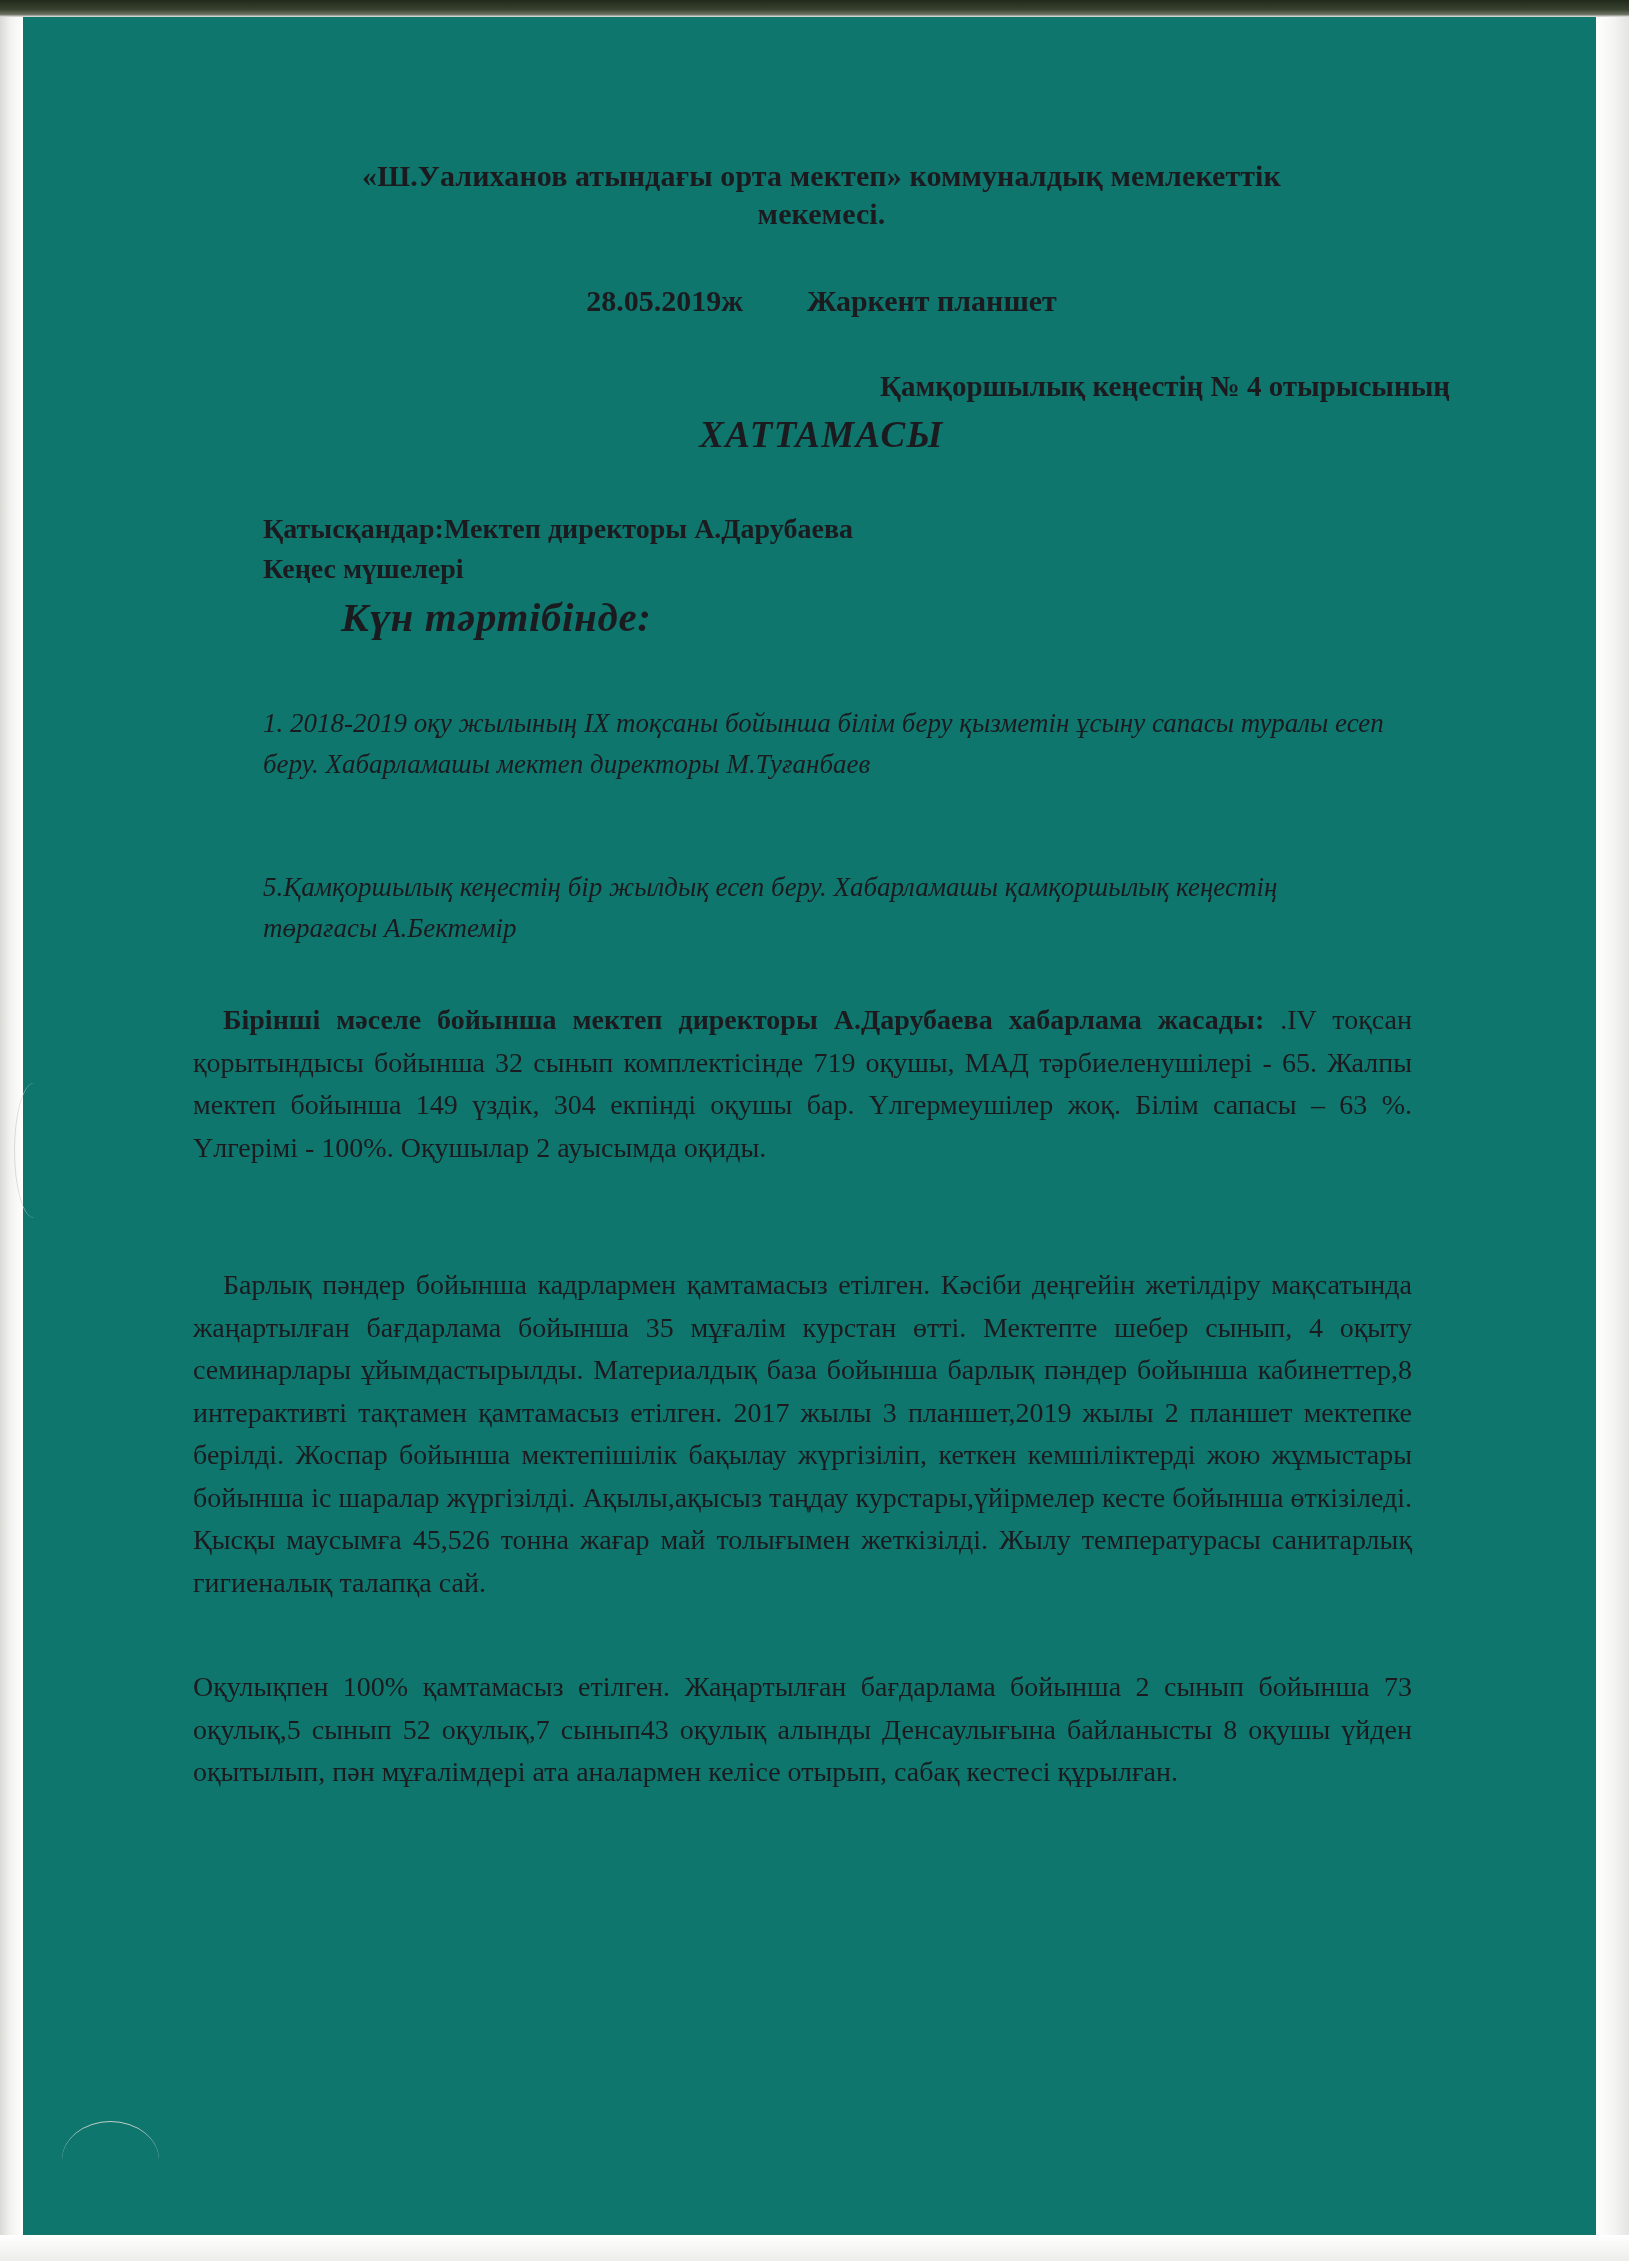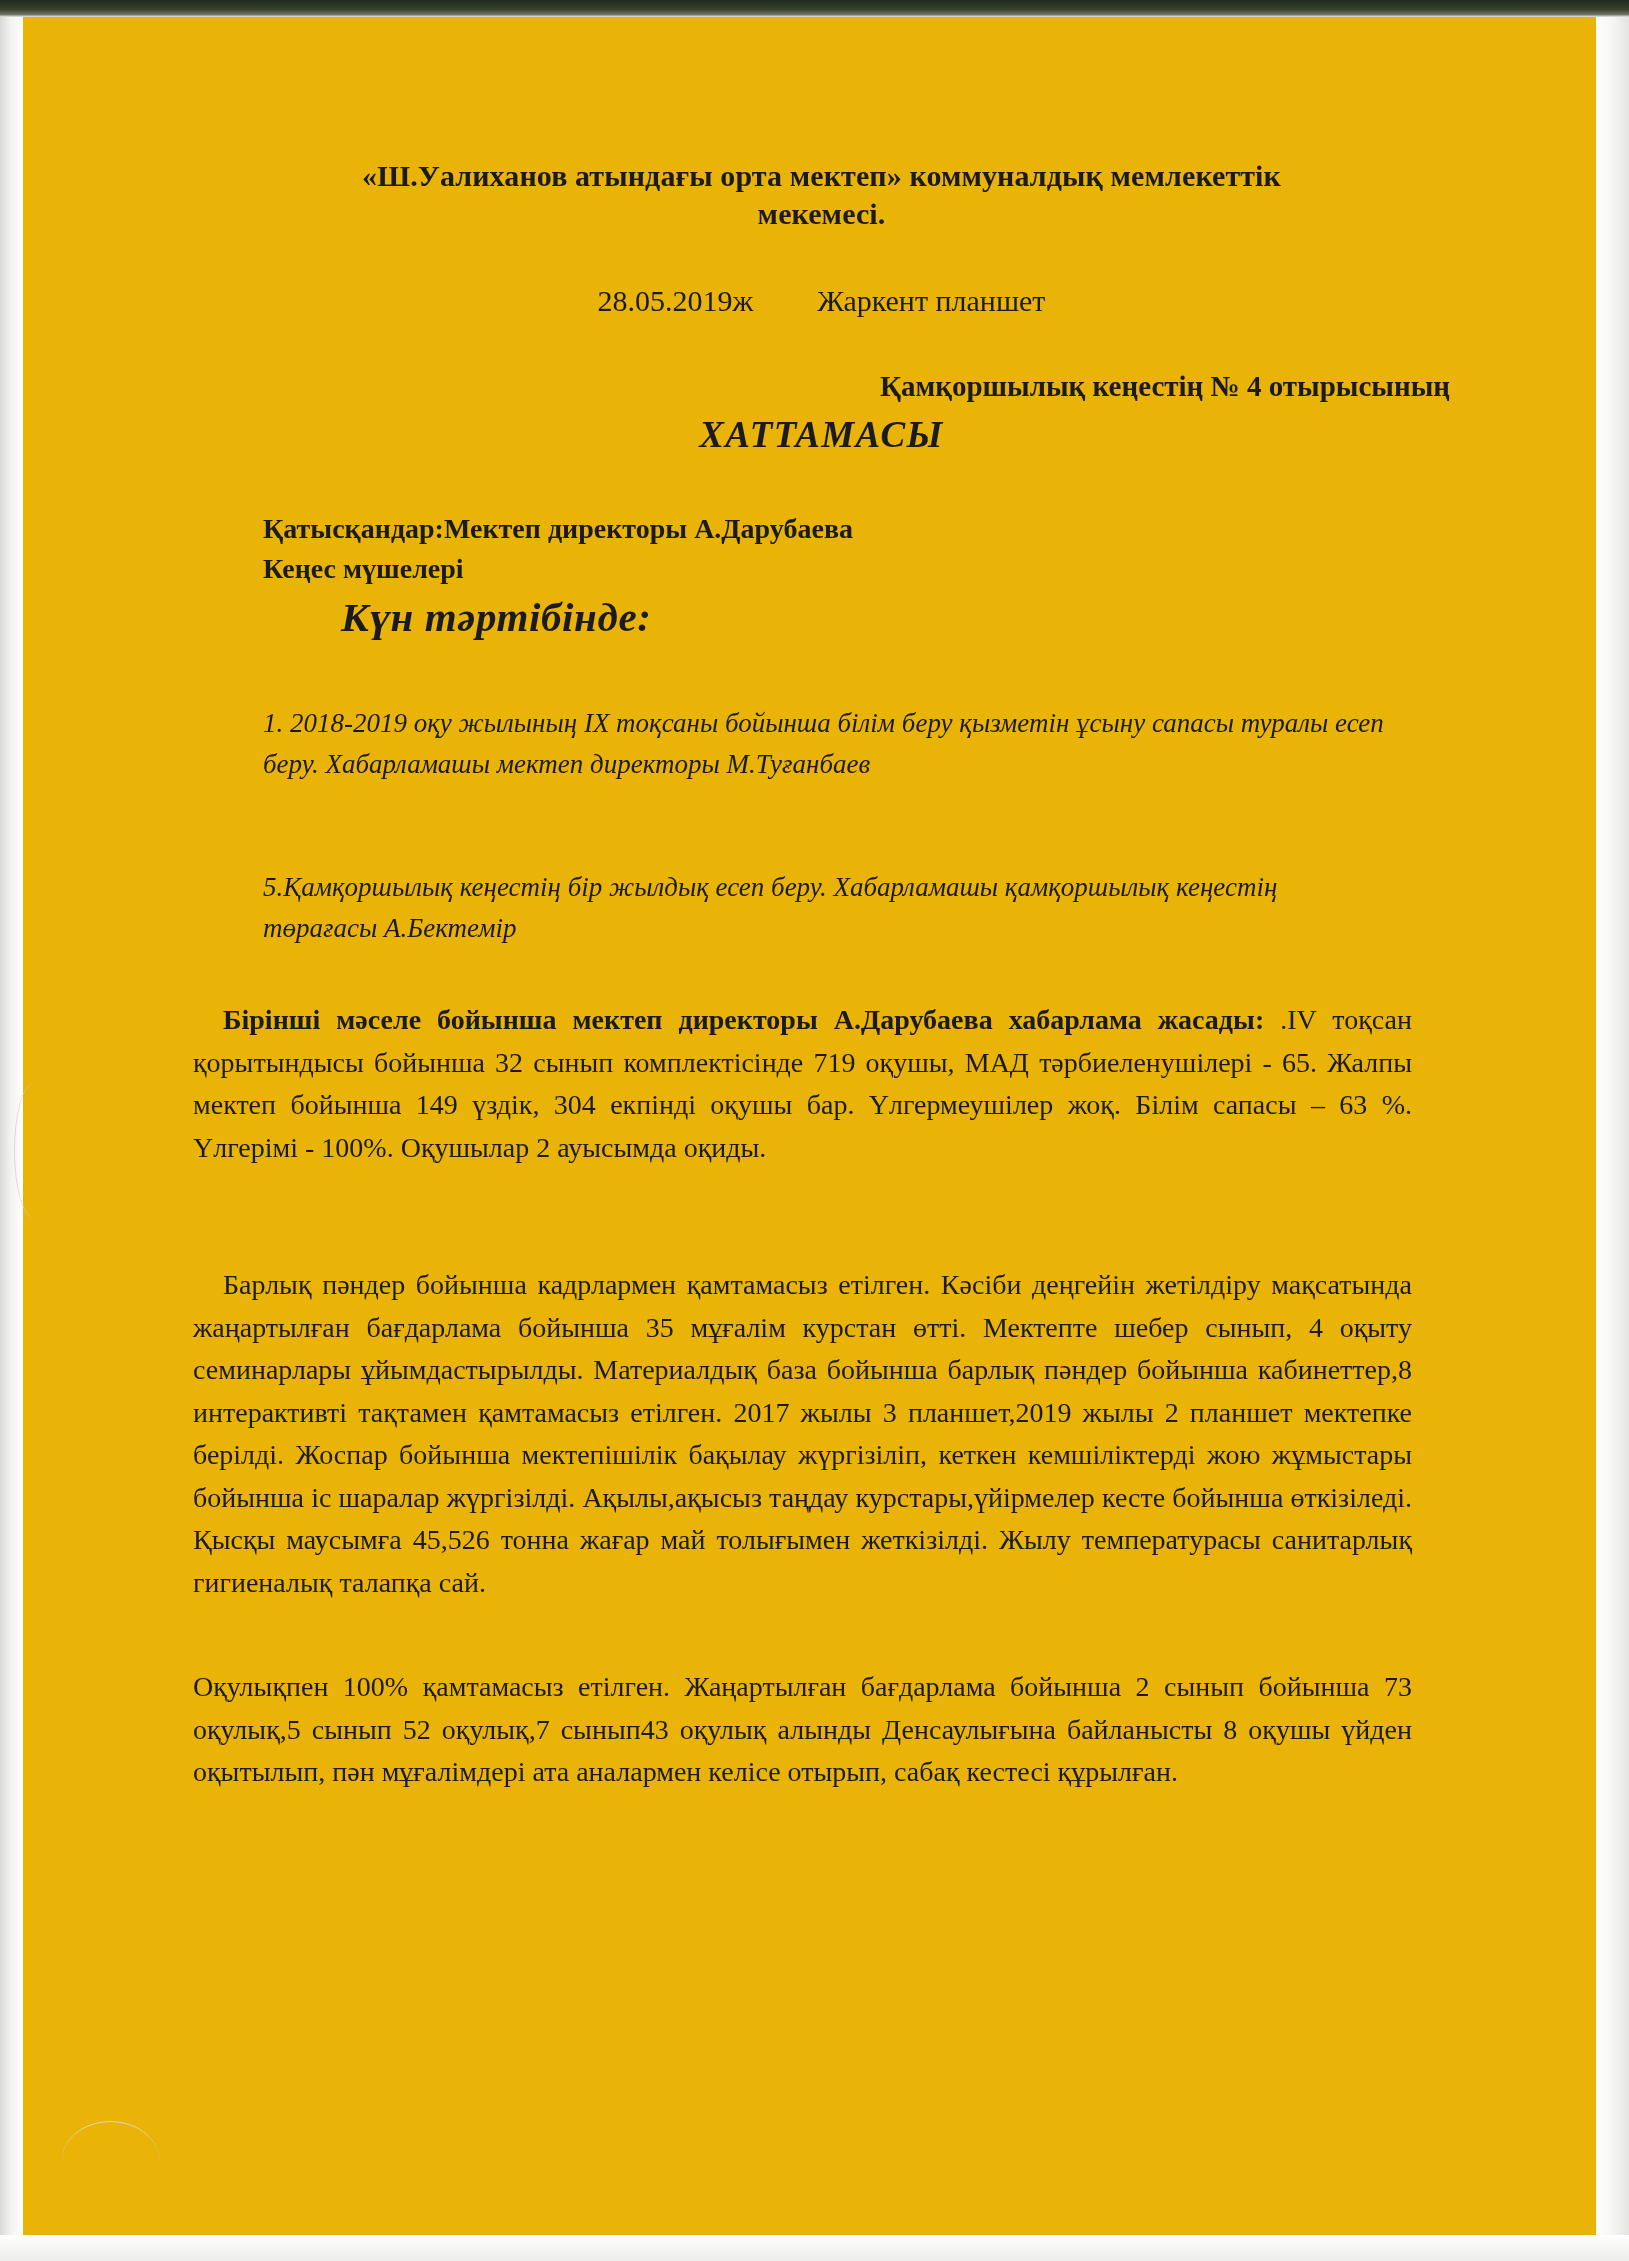--- a/index.html
+++ b/index.html
@@ -5,21 +5,21 @@
 <style>
   html, body {
     margin: 0;
     padding: 0;
     background: #ffffff;
   }
   .page {
     position: relative;
     width: 1630px;
     height: 2261px;
-    background: #eab308;
+    background: #0f766e;
     overflow: hidden;
     font-family: "Liberation Serif", "DejaVu Serif", serif;
     color: #1b1b1f;
   }
   
   .scan-top-band {
     position: absolute;
     left: 0; top: 0;
     width: 1630px; height: 17px;
     background: linear-gradient(180deg, #222a1c 0%, #38402f 55%, #6d7364 85%, #e9eae6 100%);
@@ -64,21 +64,21 @@
   .hdr-title {
     left: 193px; top: 157px; width: 1257px;
     text-align: center;
     font-weight: bold;
     font-size: 30px;
     line-height: 1.28;
     letter-spacing: 0.1px;
   }
   .hdr-datecity {
     left: 193px; top: 284px; width: 1257px;
-    font-weight: normal;
+    font-weight: bold;
     font-size: 30px;
     display: flex;
     justify-content: center;
     gap: 64px;
   }
   .hdr-council {
     left: 193px; top: 368px; width: 1257px;
     text-align: right;
     font-weight: bold;
     font-size: 29px;

